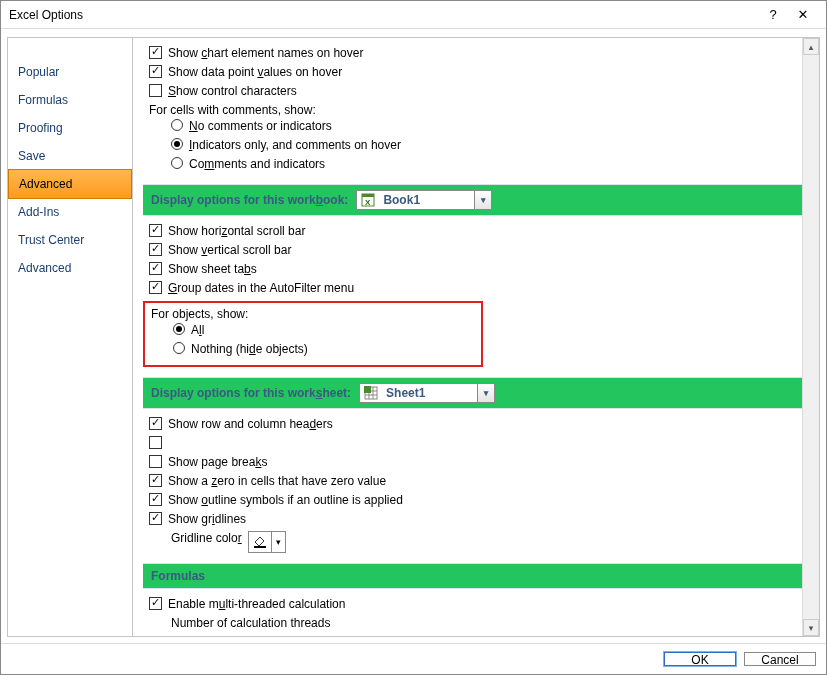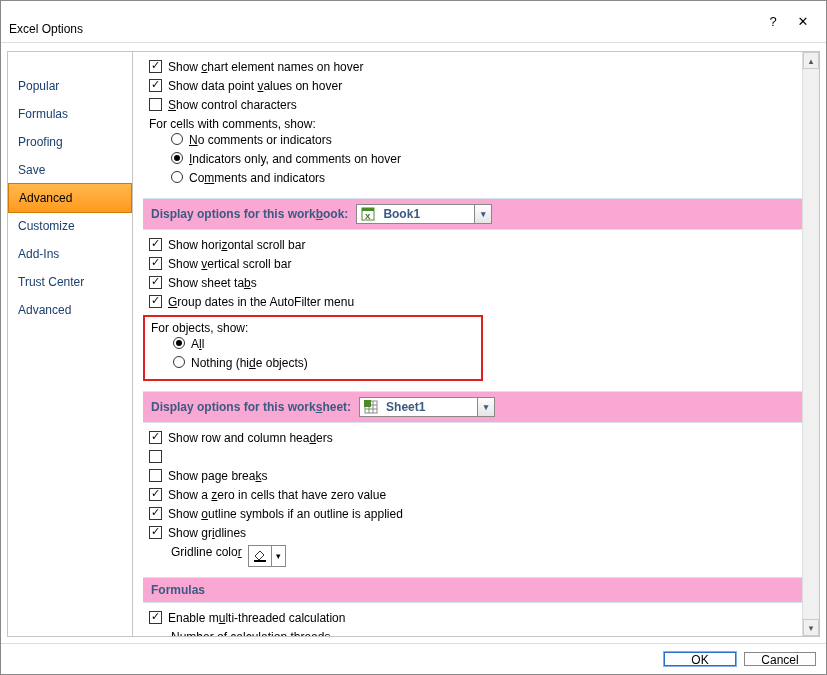--- a/index.html
+++ b/index.html
@@ -1,36 +1,36 @@
 <!DOCTYPE html>
 <html><head>
 <meta charset="utf-8">
 <style>
 * { box-sizing: border-box; margin: 0; padding: 0; }
 body { font-family: "Segoe UI", Tahoma, sans-serif; font-size: 12px; background: #fff; color: #000; }
 .dialog { width: 827px; height: 675px; border: 1px solid #888; display: flex; flex-direction: column; background: #fff; }
 .titlebar { display: flex; align-items: center; padding: 6px 8px; border-bottom: 1px solid #ddd; background: #fff; }
-.titlebar-title { flex: 1; font-size: 12px; margin-top: 15px; }
+.titlebar-title { flex: 1; font-size: 12px; }
 .titlebar-help, .titlebar-close { width: 30px; text-align: center; font-size: 13px; cursor: default; }
 .body { flex: 1; display: flex; padding: 8px 6px 6px 6px; overflow: hidden; }
 .sidebar { width: 126px; border: 1px solid #c5c5c5; background: #fff; padding: 20px 0; }
 .sidebar-item { padding: 7px 10px; color: #1a3e6f; cursor: default; }
 .sidebar-item.selected { background: linear-gradient(#ffb84d, #ff9a1f); color: #000; border: 1px solid #d07a00; margin: -1px 0; }
 .main-wrap { flex: 1; display: flex; border: 1px solid #c5c5c5; border-left: none; position: relative; }
 .main { flex: 1; overflow: hidden; padding: 6px 0 6px 10px; }
 .scrollbar { width: 17px; background: #f0f0f0; border-left: 1px solid #ddd; display: flex; flex-direction: column; }
 .scroll-arrow { height: 17px; background: #f0f0f0; display: flex; align-items: center; justify-content: center; font-size: 9px; color: #555; border: 1px solid #ccc; }
 .scroll-track { flex: 1; }
 .row { display: flex; margin: 2px 0 2px 0; padding-left: 6px; min-height: 17px; }
 .row.indent1 { padding-left: 28px; }
 .checkbox { width: 13px; height: 13px; border: 1px solid #333; margin-right: 6px; display: inline-flex; align-items: center; justify-content: center; font-size: 11px; line-height: 1; background: #fff; }
 .checkbox.checked::after { content: "✓"; color: #000; position: relative; top: -1px; }
 .radio { width: 12px; height: 12px; border: 1px solid #333; border-radius: 50%; margin-right: 6px; display: inline-flex; align-items: center; justify-content: center; background: #fff; }
 .radio.checked::after { content: ""; width: 6px; height: 6px; background: #000; border-radius: 50%; }
-.section-header { background: #f9a8d4; border-top: 1px solid #d9e3ec; border-bottom: 1px solid #d9e3ec; color: #3b5a82; font-weight: bold; padding: 5px 8px; margin: 10px 0 8px 0; display: flex; align-items: center; gap: 8px; }
+.section-header { background: #22c55e; border-top: 1px solid #d9e3ec; border-bottom: 1px solid #d9e3ec; color: #3b5a82; font-weight: bold; padding: 5px 8px; margin: 10px 0 8px 0; display: flex; align-items: center; gap: 8px; }
 .section-header .hdr-label { color: #3b5a82; }
 .dropdown { display: inline-flex; align-items: center; background: #fff; border: 1px solid #888; height: 20px; }
 .dropdown-ico { width: 16px; height: 16px; margin: 0 3px; display: inline-flex; align-items: center; justify-content: center; font-size: 10px; }
 .dropdown-val { padding: 0 4px; min-width: 95px; }
 .dropdown-btn { width: 17px; height: 18px; border-left: 1px solid #888; background: linear-gradient(#fefefe,#e5e5e5); display: inline-flex; align-items: center; justify-content: center; font-size: 9px; }
 .highlight-box { border: 2px solid #e02020; margin: 3px 0 6px 0; padding: 2px 0 4px 0; width: 340px; }
 .u { text-decoration: underline; }
 .gridline-btn { display: inline-flex; align-items: center; border: 1px solid #888; height: 22px; margin-left: 6px; }
 .gridline-ico { width: 22px; display: inline-flex; align-items: center; justify-content: center; }
 .gridline-arrow { width: 14px; border-left: 1px solid #888; display: inline-flex; align-items: center; justify-content: center; font-size: 9px; height: 100%; }
@@ -50,21 +50,20 @@
     <div class="titlebar-close">✕</div>
   </div>
 
   <div class="body">
     <div class="sidebar">
       <div class="sidebar-item">Popular</div>
       <div class="sidebar-item">Formulas</div>
       <div class="sidebar-item">Proofing</div>
       <div class="sidebar-item">Save</div>
       <div class="sidebar-item selected">Advanced</div>
-      <div class="sidebar-item">Customize</div>
       <div class="sidebar-item">Add-Ins</div>
       <div class="sidebar-item">Trust Center</div>
       <div class="sidebar-item">Advanced</div>
     </div>
 
     <div class="main-wrap">
     <div class="main">
 
       <div class="row">
             <span class="checkbox checked"></span>

